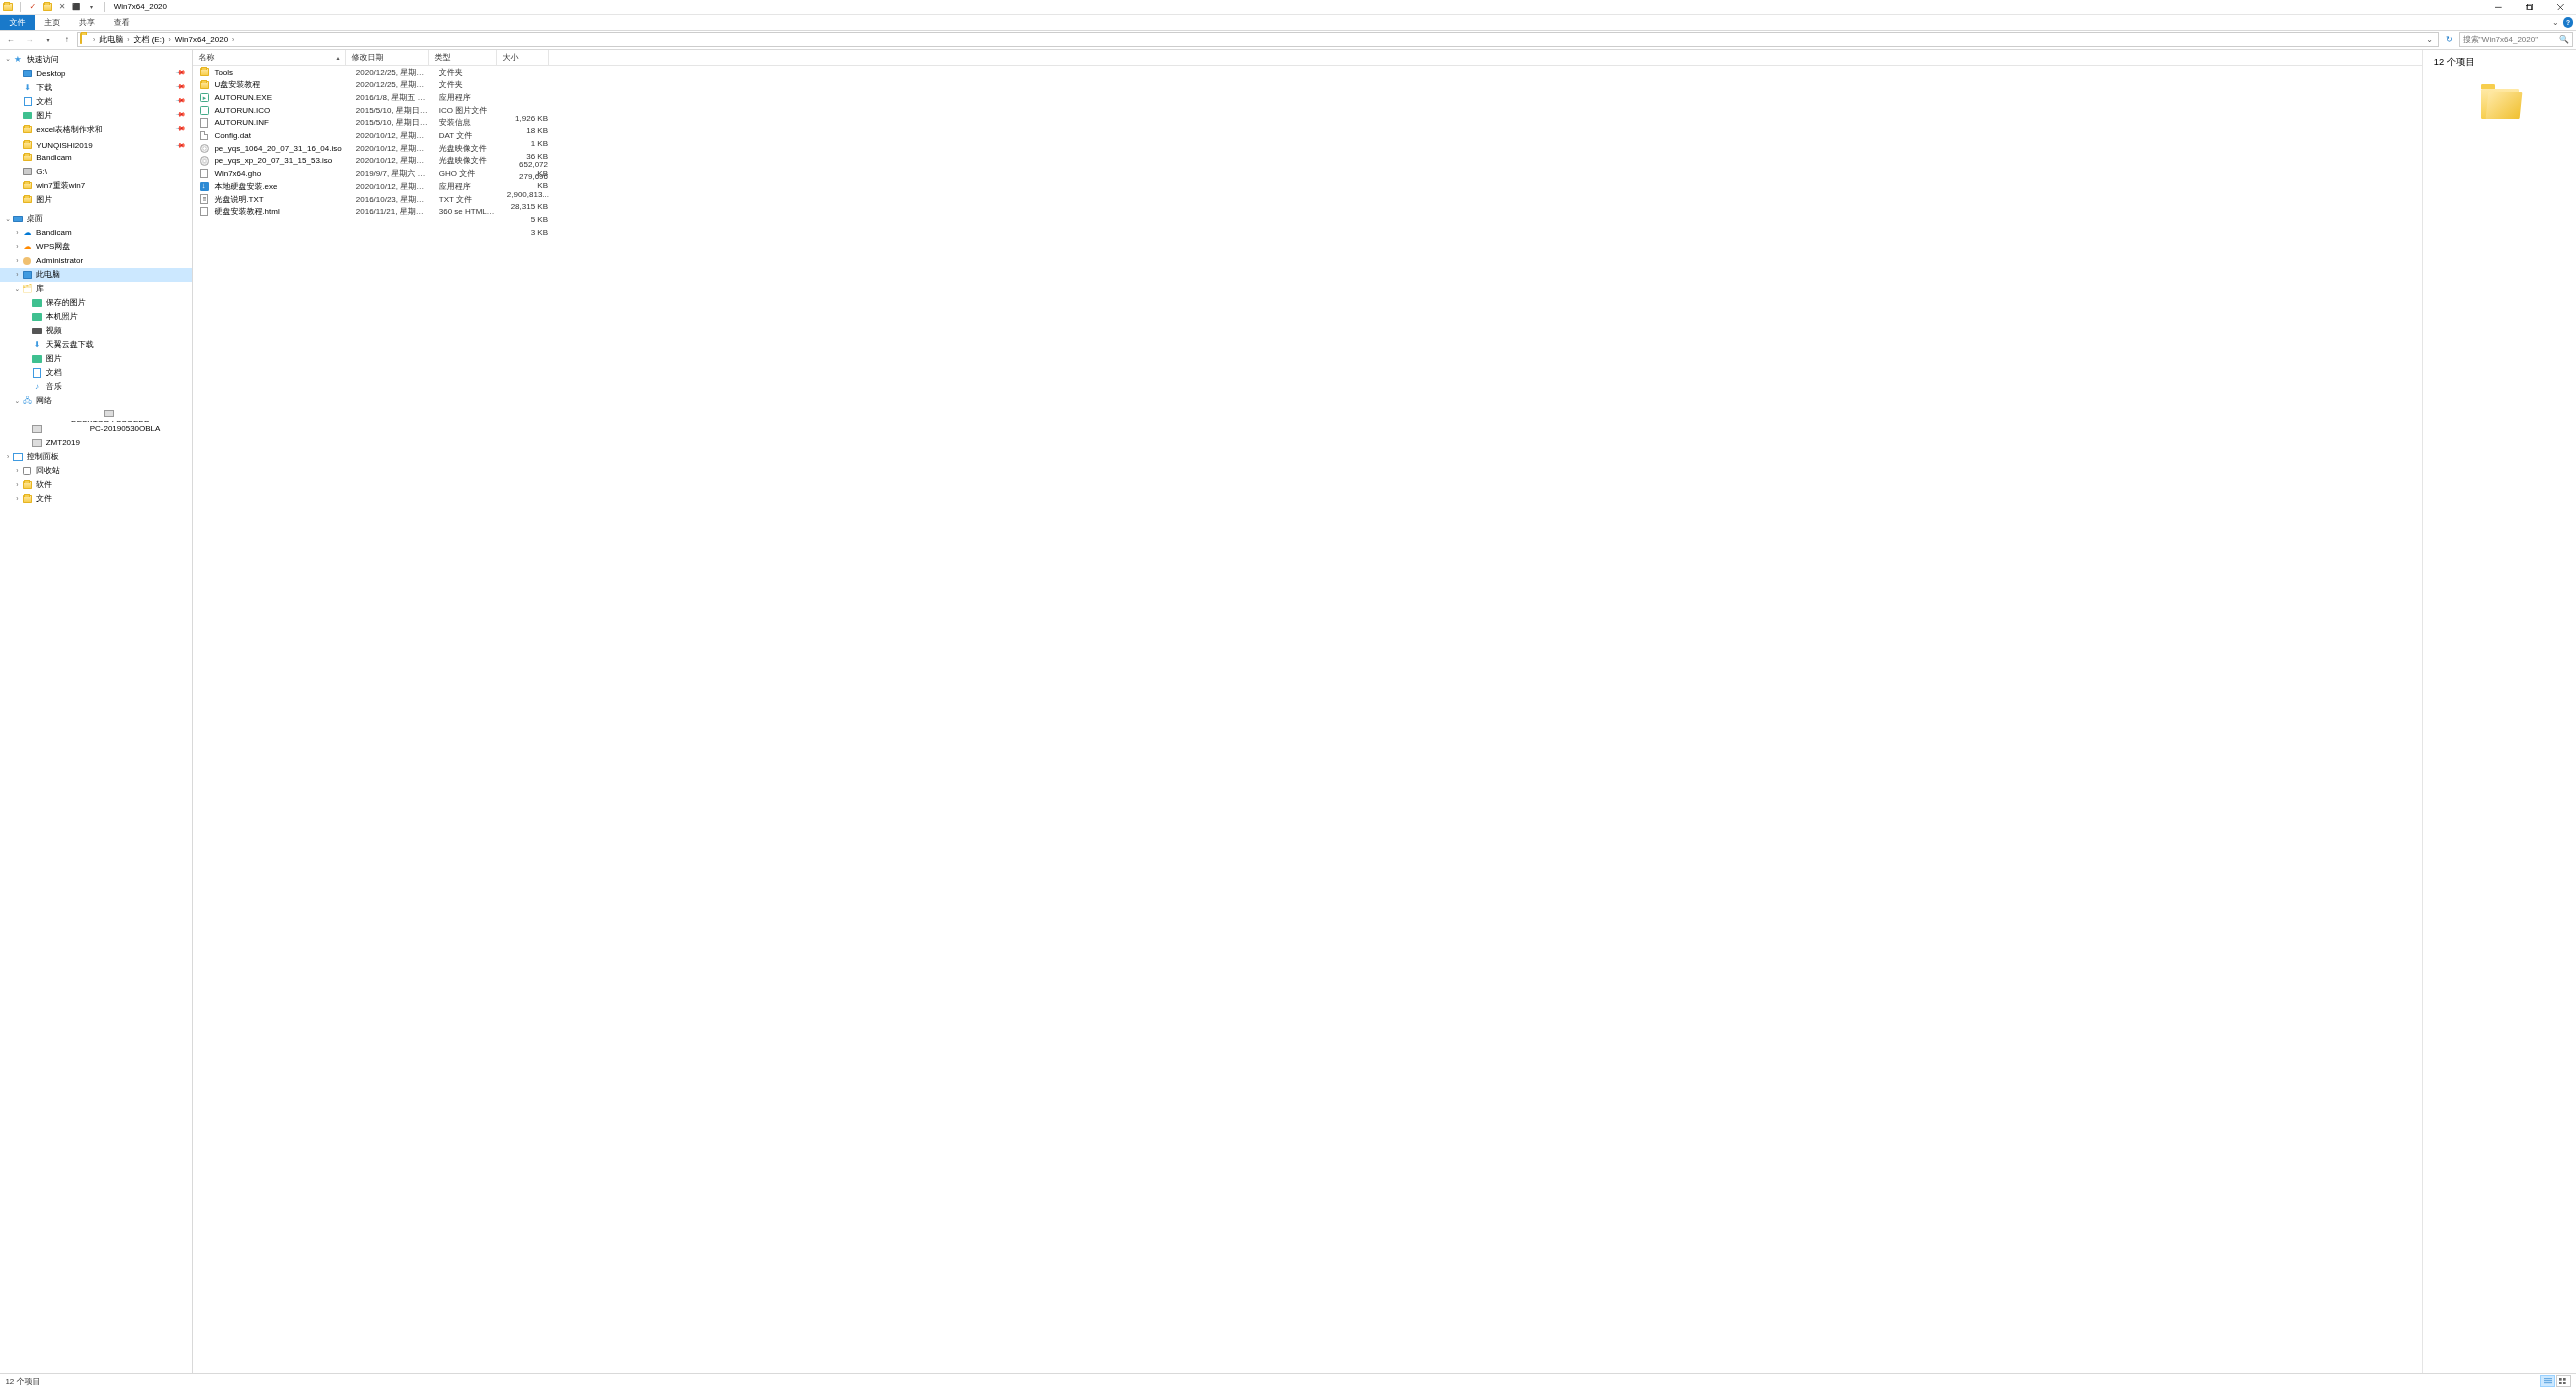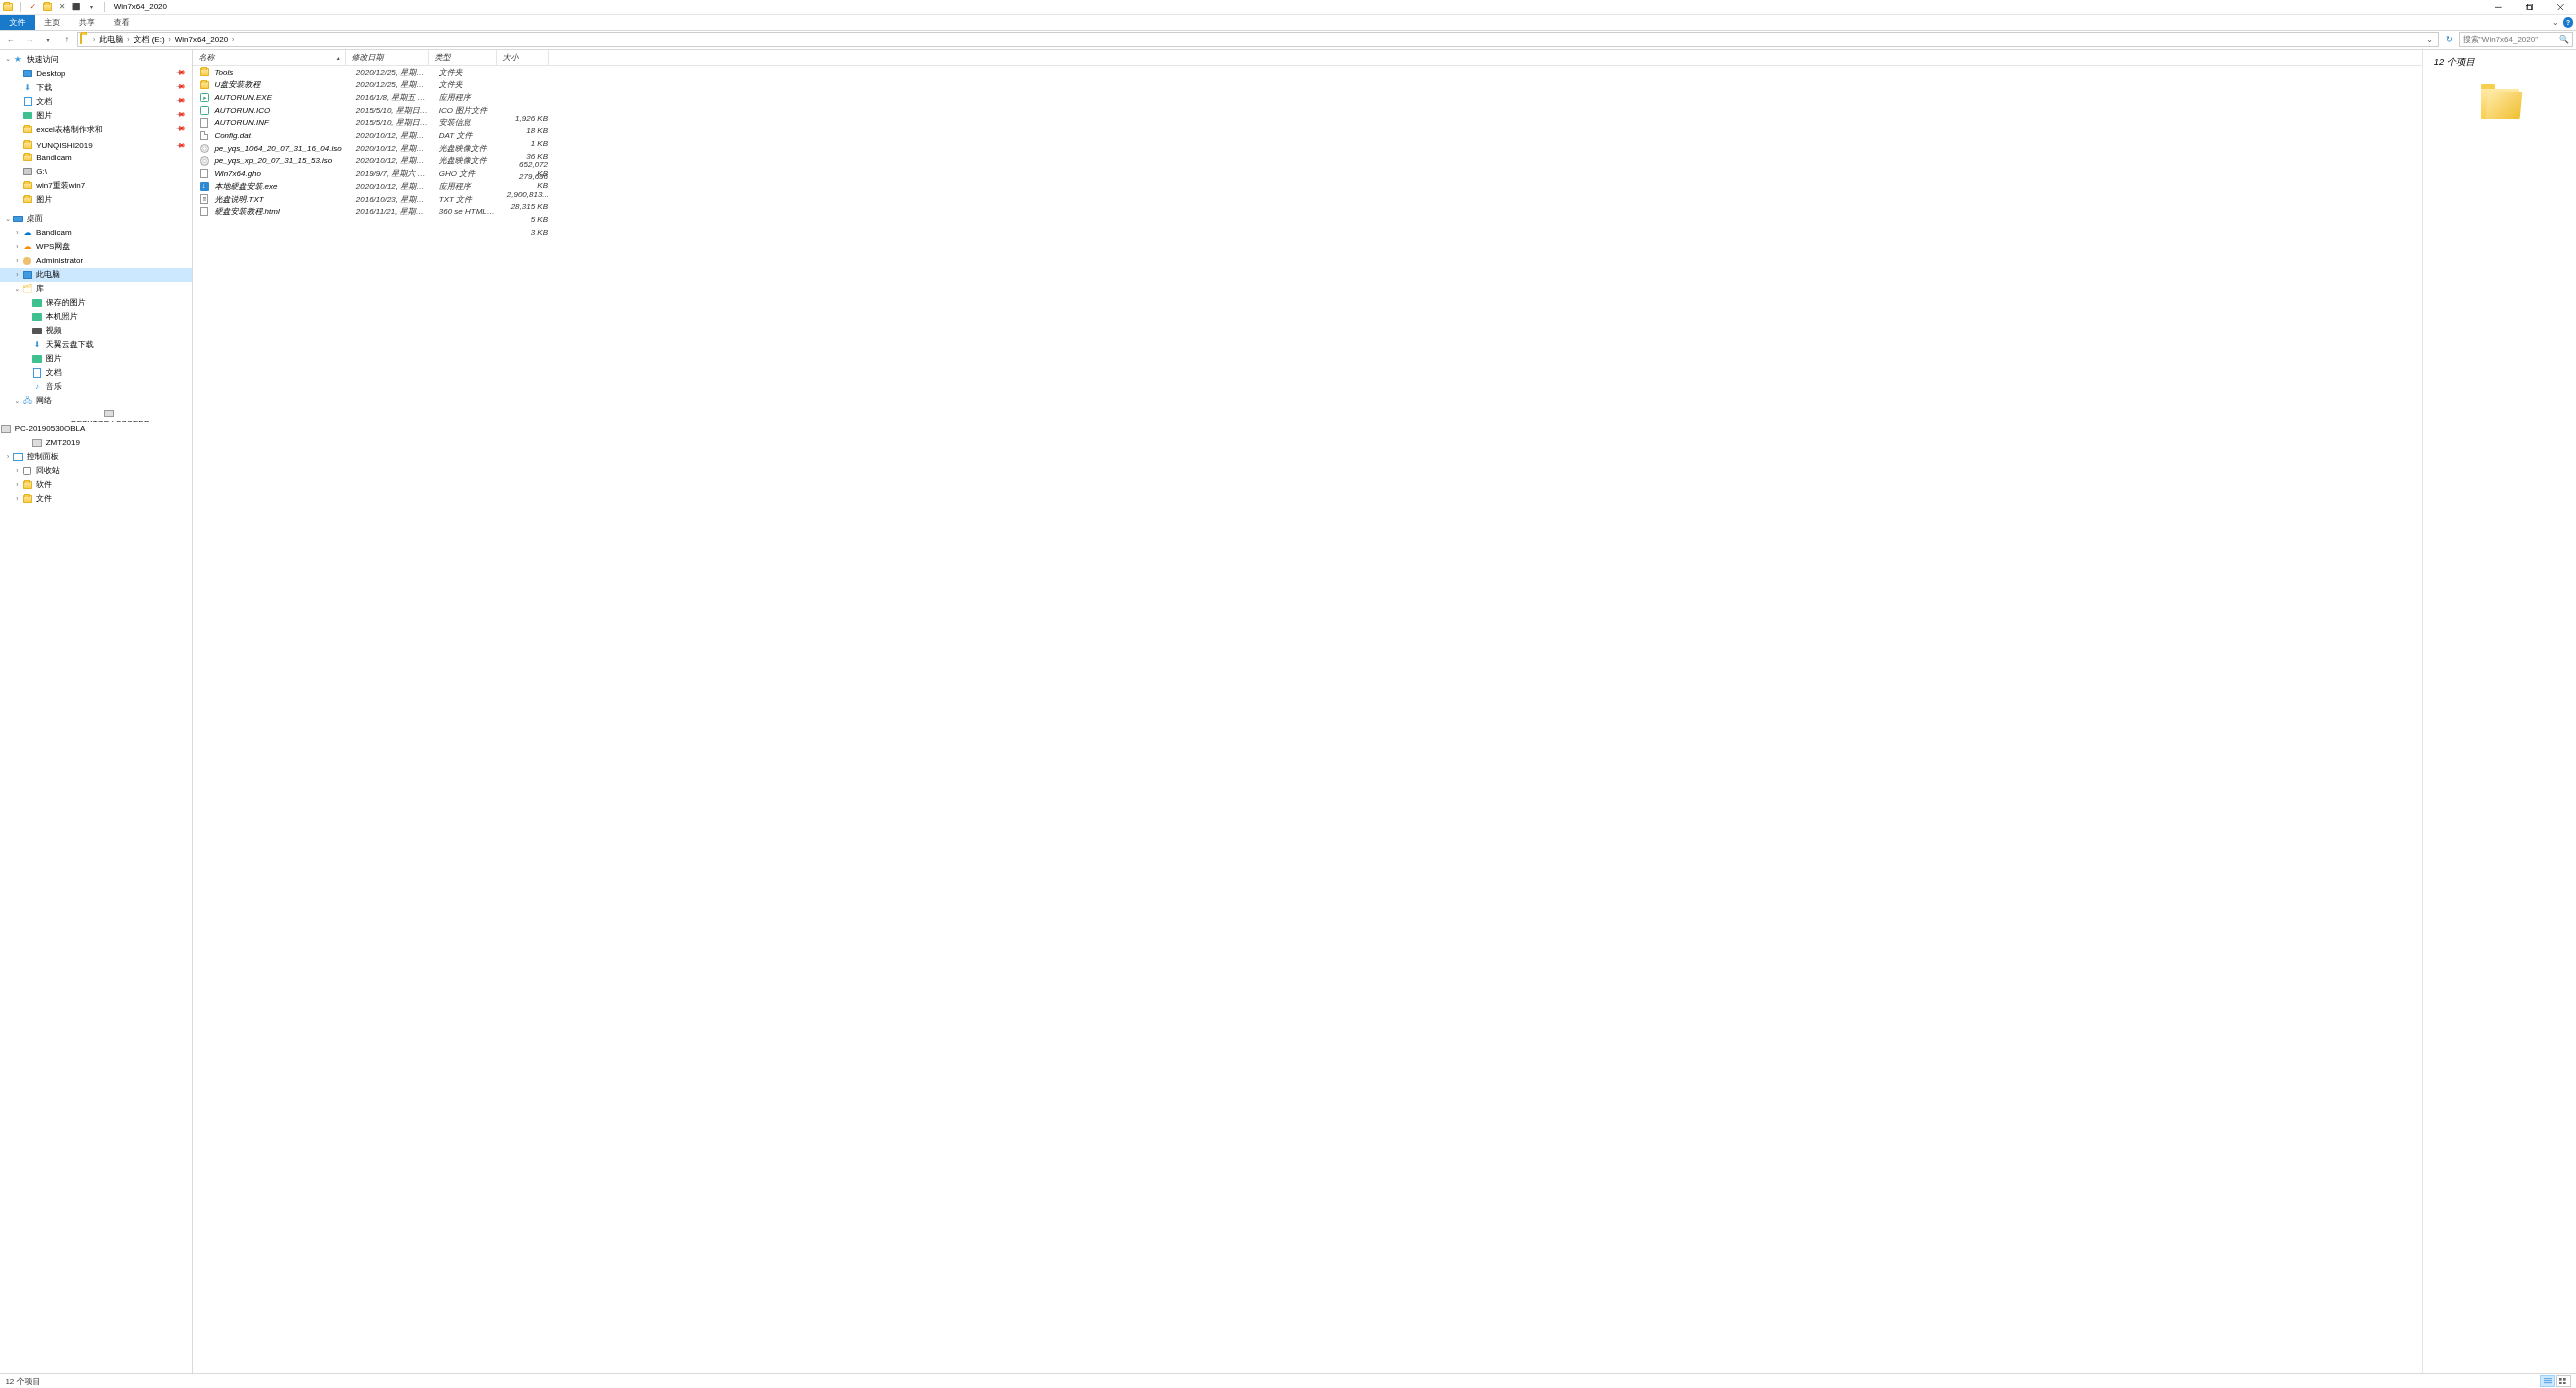--- a/index.html
+++ b/index.html
@@ -40,21 +40,21 @@
 
 .main { display: flex; height: calc(100% - 14.8px - 16px - 19px - 14.8px); }
 .sidebar { width: 193px; border-right: 0.7px solid #d9d9d9; overflow-y: auto; padding: 2.7px 0; }
 .side-item { height: 14px; display: flex; align-items: center; padding-right: 2.7px; cursor: default; position: relative; }
 .side-item.selected { background: #cce8ff; }
 .side-item .expand { width: 8px; display: flex; justify-content: center; color: #666; font-size: 6.7px; }
 .side-item .icon { width: 12px; height: 10.7px; display: flex; align-items: center; justify-content: center; margin-right: 2.7px; }
 .side-item .label { flex: 1; white-space: nowrap; overflow: hidden; text-overflow: ellipsis; }
 .side-item .pin { color: #777; font-size: 6.7px; transform: rotate(45deg); margin-right: 4px; }
 
-.content { flex: 1; display: flex; overflow: hidden; font-style: italic; }
+.content { flex: 1; display: flex; overflow: hidden; }
 .filelist { flex: 1; overflow-y: auto; }
 .columns { height: 16px; display: flex; align-items: center; border-bottom: 0.7px solid #e5e5e5; color: #333; user-select: none; }
 .col { padding: 0 5.4px; height: 100%; display: flex; align-items: center; border-right: 0.7px solid #e5e5e5; position: relative; }
 .col .sort { margin-left: auto; color: #555; font-size: 6px; }
 .col-name { width: 153px; }
 .col-date { width: 83px; }
 .col-type { width: 68px; }
 .col-size { width: 52px; justify-content: flex-start; }
 
 .row { height: 12.7px; display: flex; align-items: center; padding-left: 5.4px; }
@@ -357,21 +357,21 @@
       <span class="icon ico-network">🖧</span>
       <span class="label">网络</span>
     </div>
     <div id="network-items">
         <div class="side-item" style="padding-left: 31px; flex-direction: column;">
           <span class="icon">
             <span class="ico-computer"></span>
           </span>
     <span class="label">DESKTOP-LSSOEDP</span>
         </div>
-        <div class="side-item" style="">
+        <div class="side-item" style="padding-left: 31px; gap: 44px;">
           <span class="icon">
             <span class="ico-computer"></span>
           </span>
     <span class="label">PC-20190530OBLA</span>
         </div>
         <div class="side-item" style="padding-left: 31px;">
           <span class="icon">
             <span class="ico-computer"></span>
           </span>
     <span class="label">ZMT2019</span>

